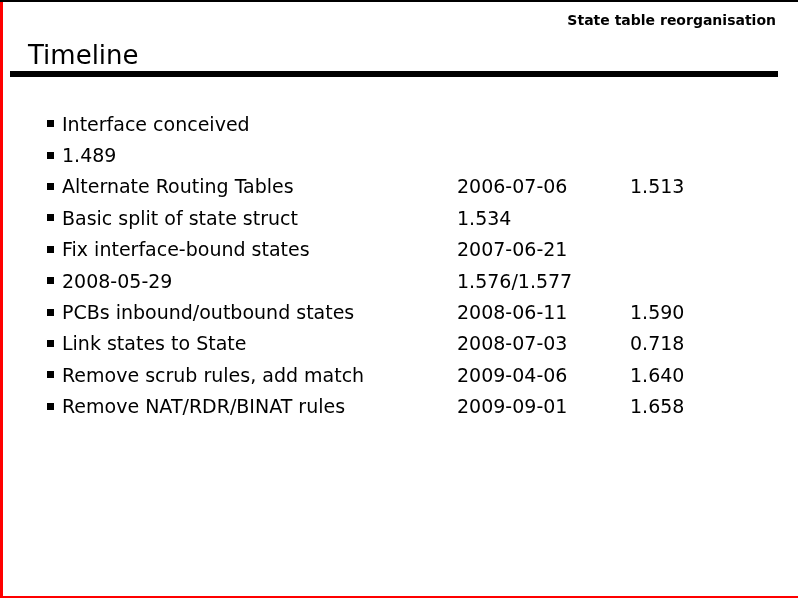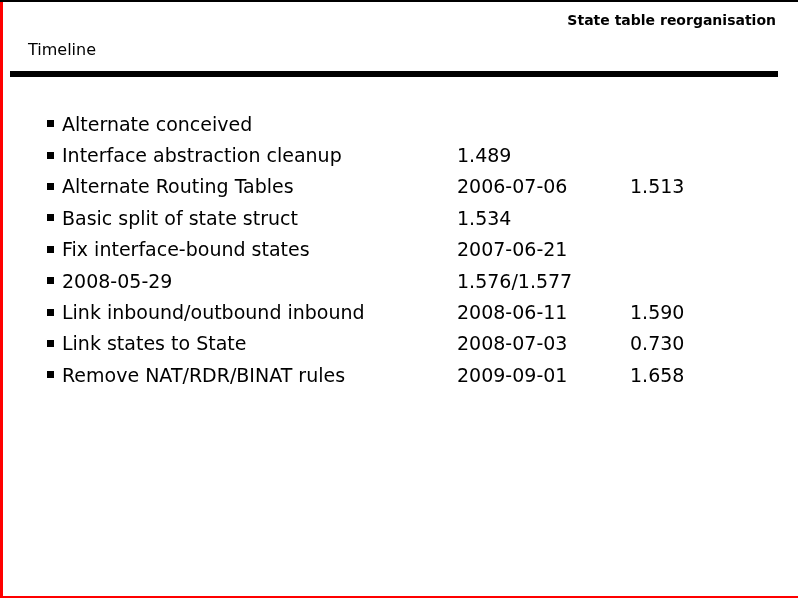--- a/index.html
+++ b/index.html
@@ -46,21 +46,21 @@
     font-size: 14px;
     letter-spacing: 0px;
     white-space: nowrap;
     font-weight: bold;
   }
   
   .slide-title {
     position: absolute;
     top: 40px;
     left: 28px;
-    font-size: 16px;
+    font-size: 26px;
     white-space: nowrap;
   }
   
   .title-rule {
     position: absolute;
     top: 71px;
     left: 10px;
     width: 768px;
     height: 6px;
     background: #000000;
@@ -100,27 +100,26 @@
   <div class="deck-header">State table reorganisation</div>
 
   <div class="slide-title">Timeline</div>
 
   <div class="title-rule"></div>
 
   <div class="timeline">
 
     <div class="row">
       <span class="bullet"></span>
-      <span>Alternate conceived</span>
+      <span>Interface conceived</span>
       <span></span>
     </div>
 
     <div class="row">
       <span class="bullet"></span>
-      <span>Interface abstraction cleanup</span>
       <span>1.489</span>
     </div>
 
     <div class="row">
       <span class="bullet"></span>
       <span>Alternate Routing Tables</span>
       <span>2006-07-06</span>
       <span>1.513</span>
     </div>
 
@@ -137,32 +136,38 @@
     </div>
 
     <div class="row">
       <span class="bullet"></span>
       <span>2008-05-29</span>
       <span>1.576/1.577</span>
     </div>
 
     <div class="row">
       <span class="bullet"></span>
-      <span>Link inbound/outbound inbound</span>
+      <span>PCBs inbound/outbound states</span>
       <span>2008-06-11</span>
       <span>1.590</span>
     </div>
 
     <div class="row">
       <span class="bullet"></span>
       <span>Link states to State</span>
       <span>2008-07-03</span>
-      <span>0.730</span>
+      <span>0.718</span>
     </div>
 
+    <div class="row">
+      <span class="bullet"></span>
+      <span>Remove scrub rules, add match</span>
+      <span>2009-04-06</span>
+      <span>1.640</span>
+    </div>
 
     <div class="row">
       <span class="bullet"></span>
       <span>Remove NAT/RDR/BINAT rules</span>
       <span>2009-09-01</span>
       <span>1.658</span>
     </div>
 
   </div>
 </div>

